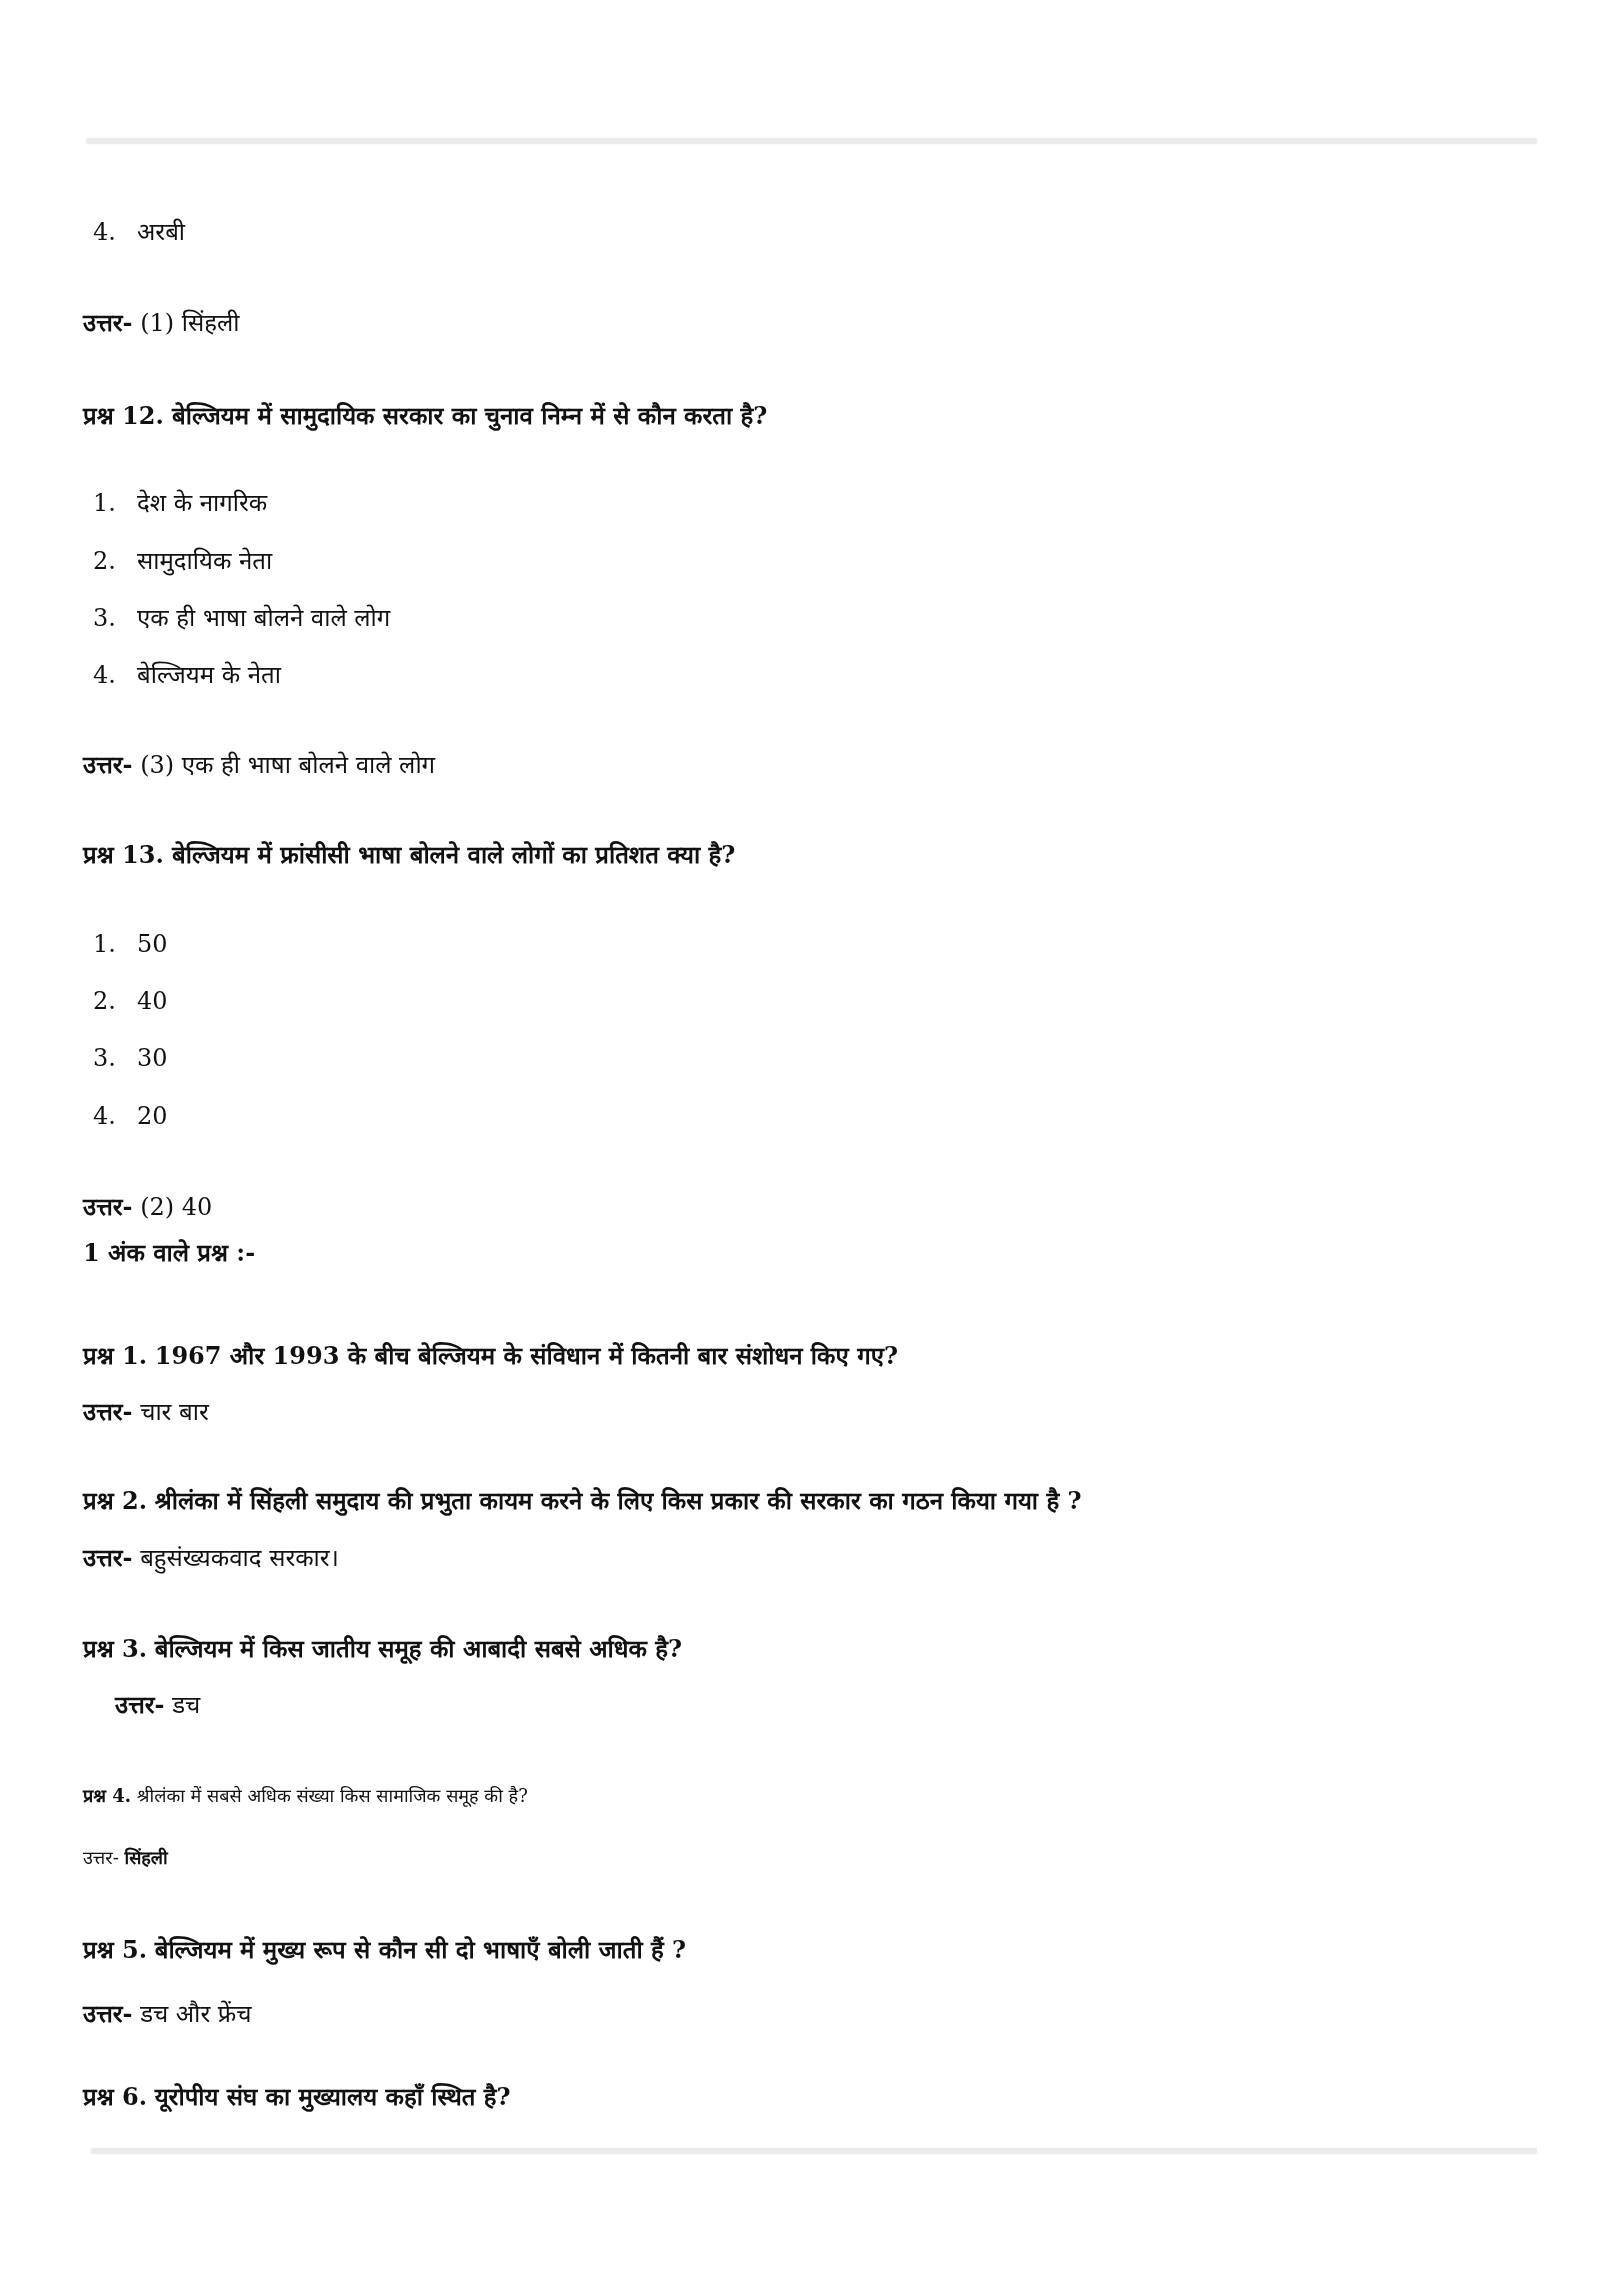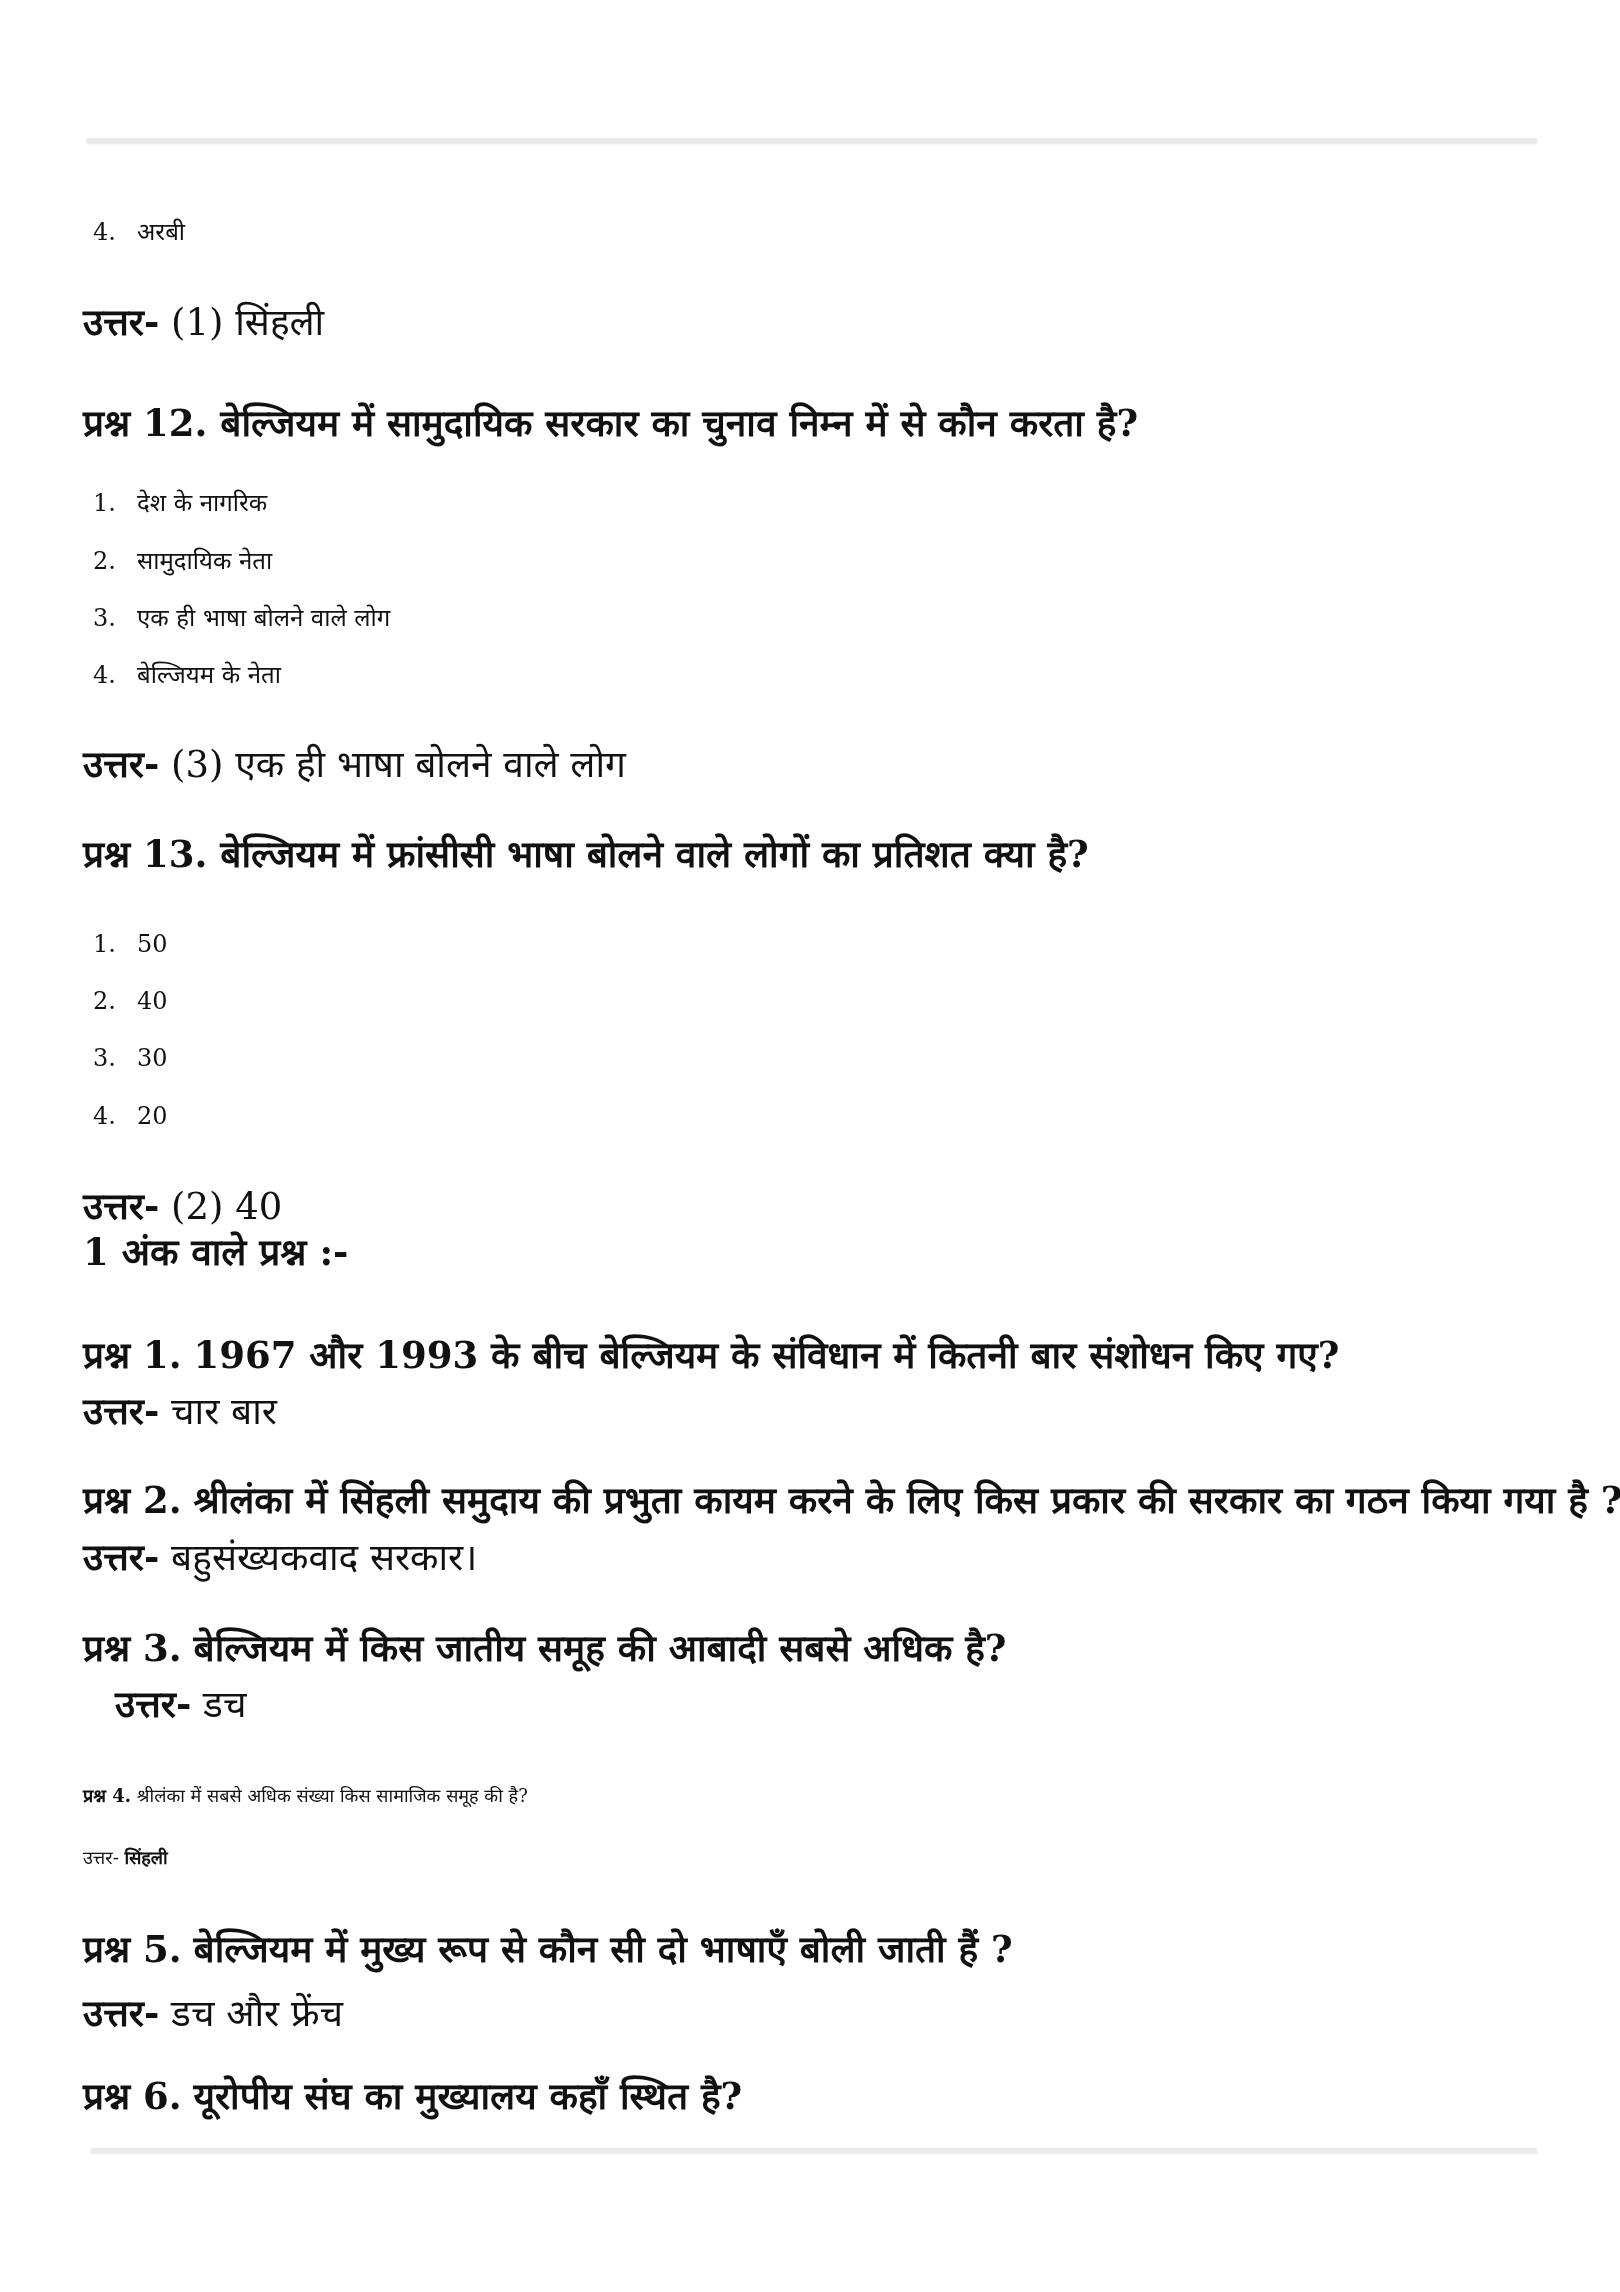--- a/index.html
+++ b/index.html
@@ -1,40 +1,40 @@
 <!DOCTYPE html>
 <html><head>
 <meta charset="utf-8">
 <style>
   html, body { margin: 0; padding: 0; background: #ffffff; }
   body { width: 1620px; height: 2293px; position: relative; overflow: hidden;
          font-family: "DejaVu Serif", "Liberation Serif", serif; color: #111111; }
   .rule { position: absolute; left: 86px; width: 1451px; height: 5.9px;
           background: #ebebeb; border-radius: 2px; box-shadow: 0 0 2.9px #f2f2f2; }
-  .line { position: absolute; left: 83px; white-space: nowrap; font-size: 37px; line-height: 39px; }
+  .line { position: absolute; left: 83px; white-space: nowrap; font-size: 24px; line-height: 39px; }
   .line.small { font-size: 18px; }
   .b { font-weight: bold; }
   .n { font-weight: normal; }
   .opt { position: absolute; left: 93px; white-space: nowrap; font-size: 24px; line-height: 39px; }
   .opt .num { display: inline-block; width: 44px; }
 </style>
 </head>
 <body>
 
 <div class="rule" style="top:138px;"></div>
 
 <div class="opt" style="top:213px;">
   <span class="num">4.</span><span>अरबी</span>
 </div>
 <div class="line" style="top:303px;">
   <span class="b">उत्तर-</span>
   <span class="n">(1) सिंहली</span>
 </div>
 
-<div class="line b" style="top:396px;margin-top:8px;">प्रश्न 12. बेल्जियम में सामुदायिक सरकार का चुनाव निम्न में से कौन करता है?</div>
+<div class="line b" style="top:396px;">प्रश्न 12. बेल्जियम में सामुदायिक सरकार का चुनाव निम्न में से कौन करता है?</div>
 <div class="opt" style="top:484px;">
   <span class="num">1.</span><span>देश के नागरिक</span>
 </div>
 <div class="opt" style="top:542px;">
   <span class="num">2.</span><span>सामुदायिक नेता</span>
 </div>
 <div class="opt" style="top:599px;">
   <span class="num">3.</span><span>एक ही भाषा बोलने वाले लोग</span>
 </div>
 <div class="opt" style="top:656px;">

